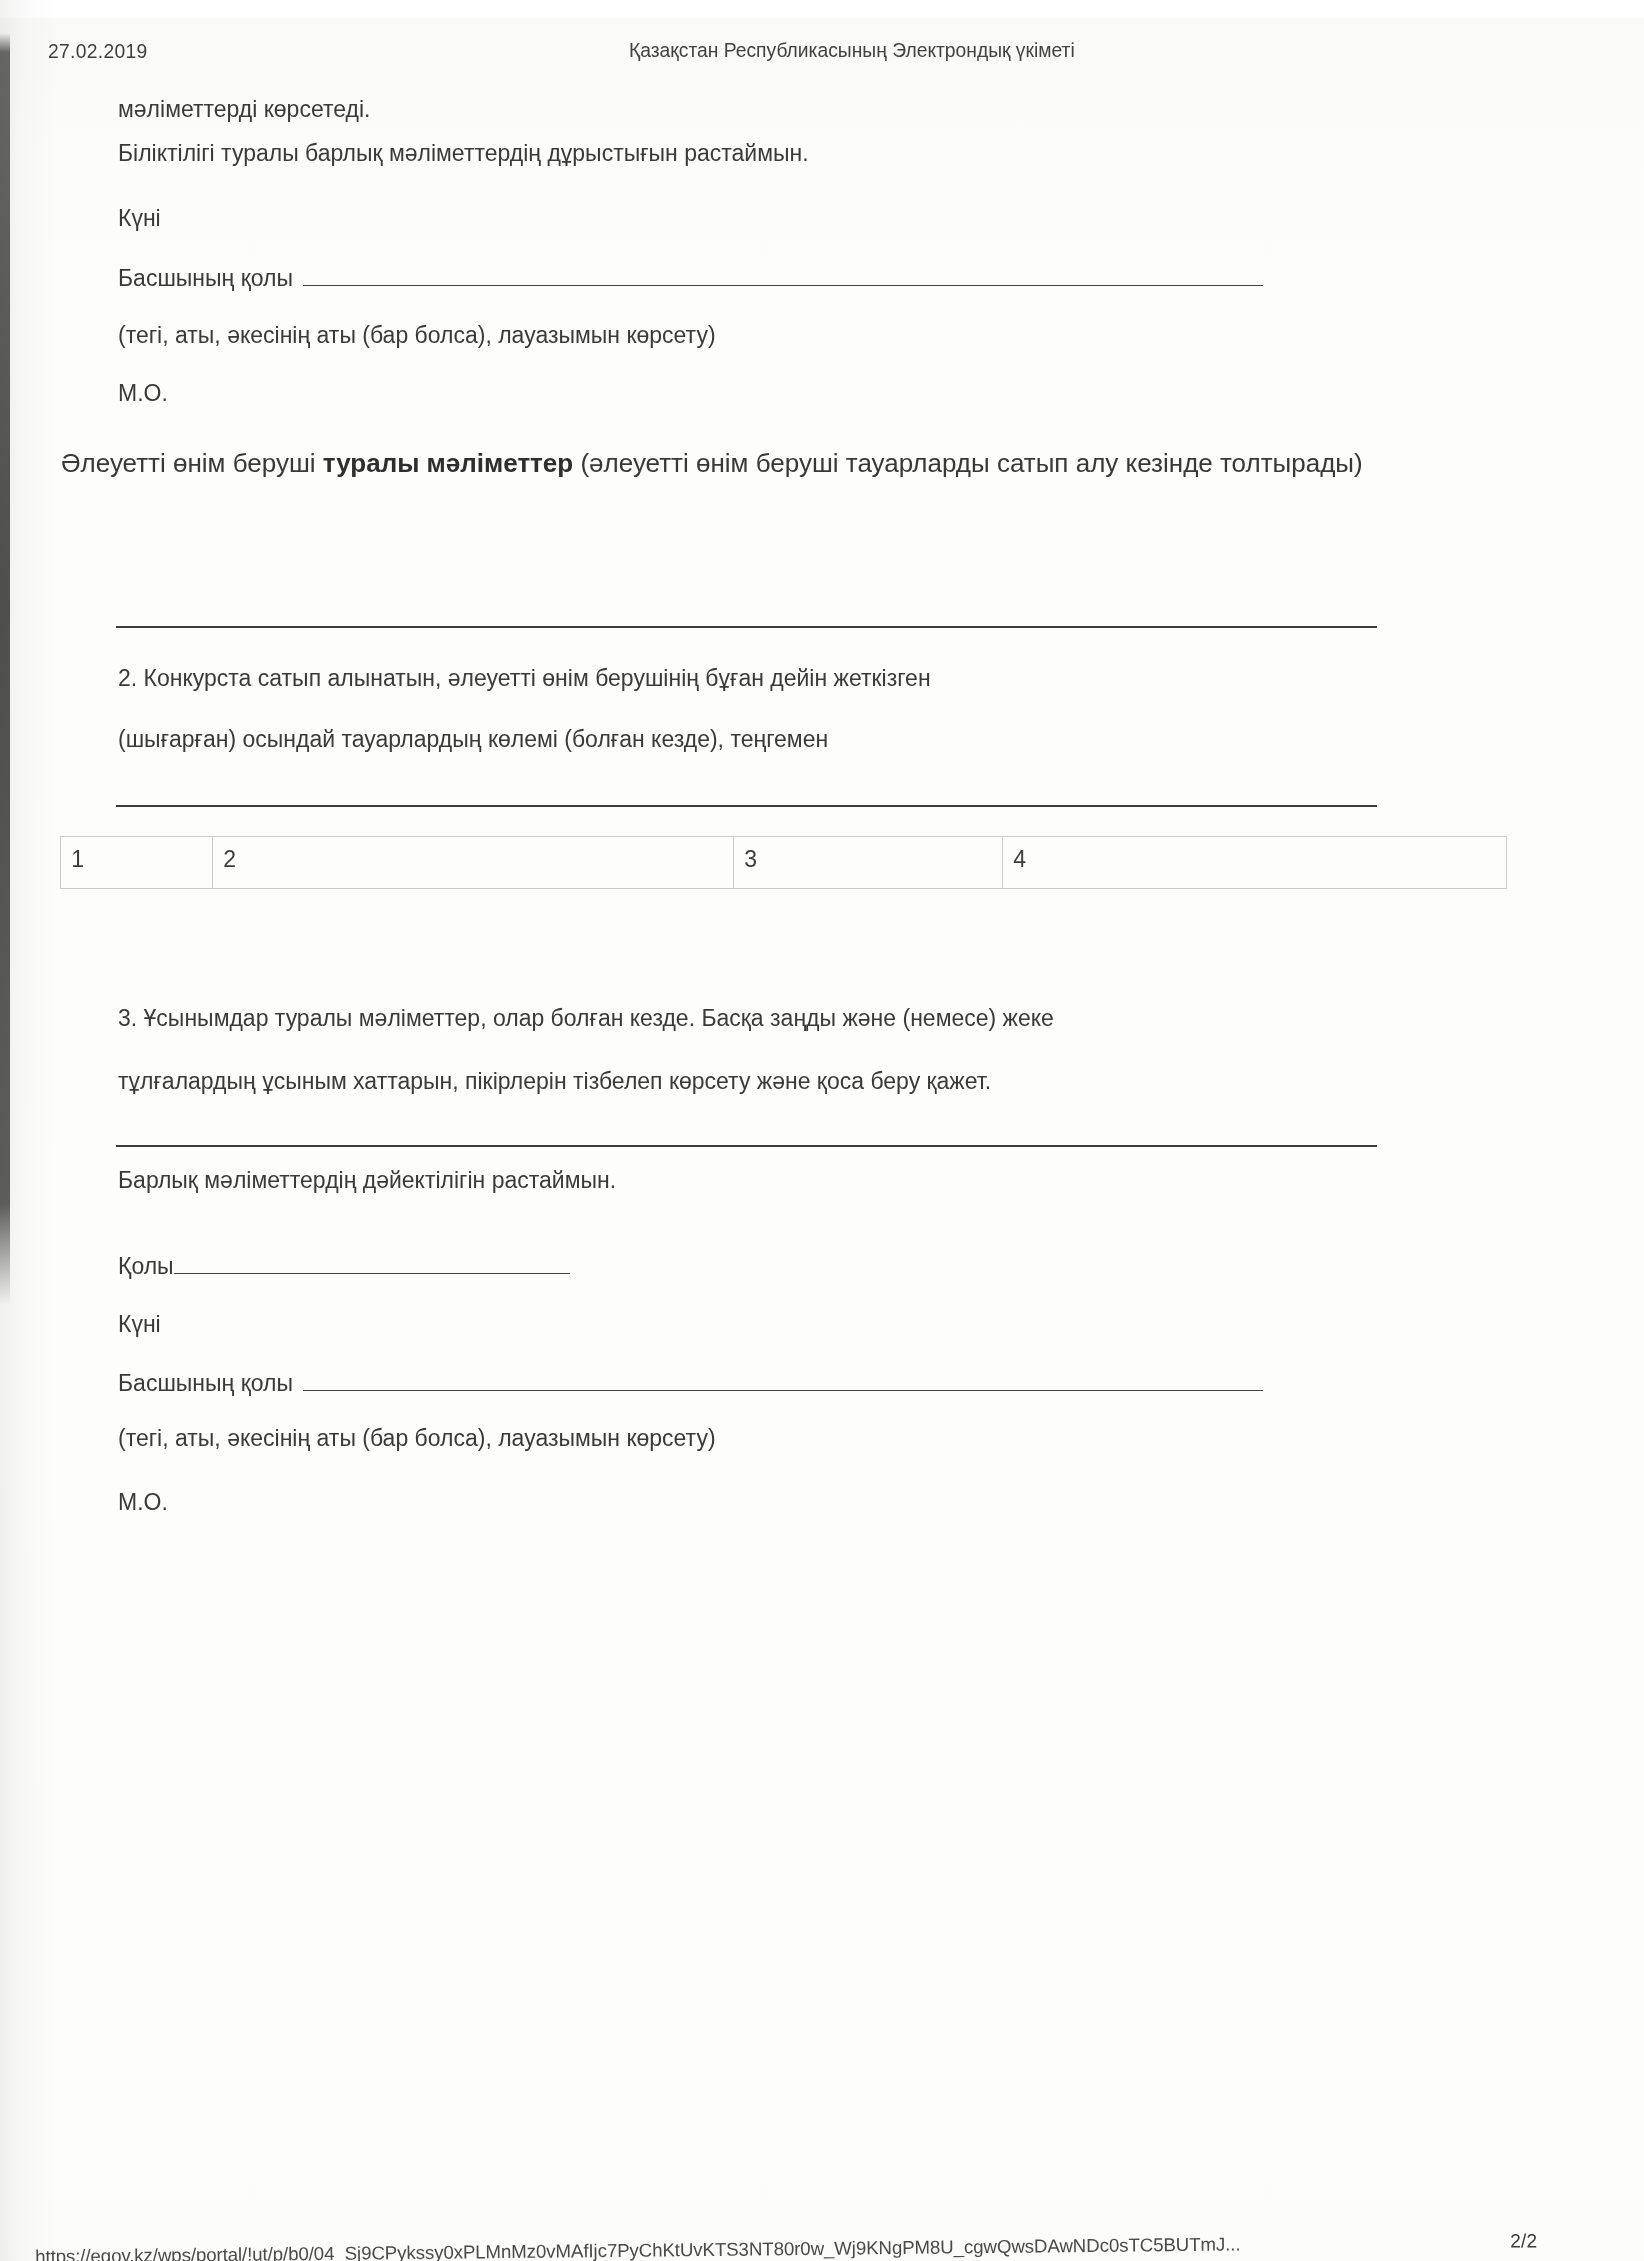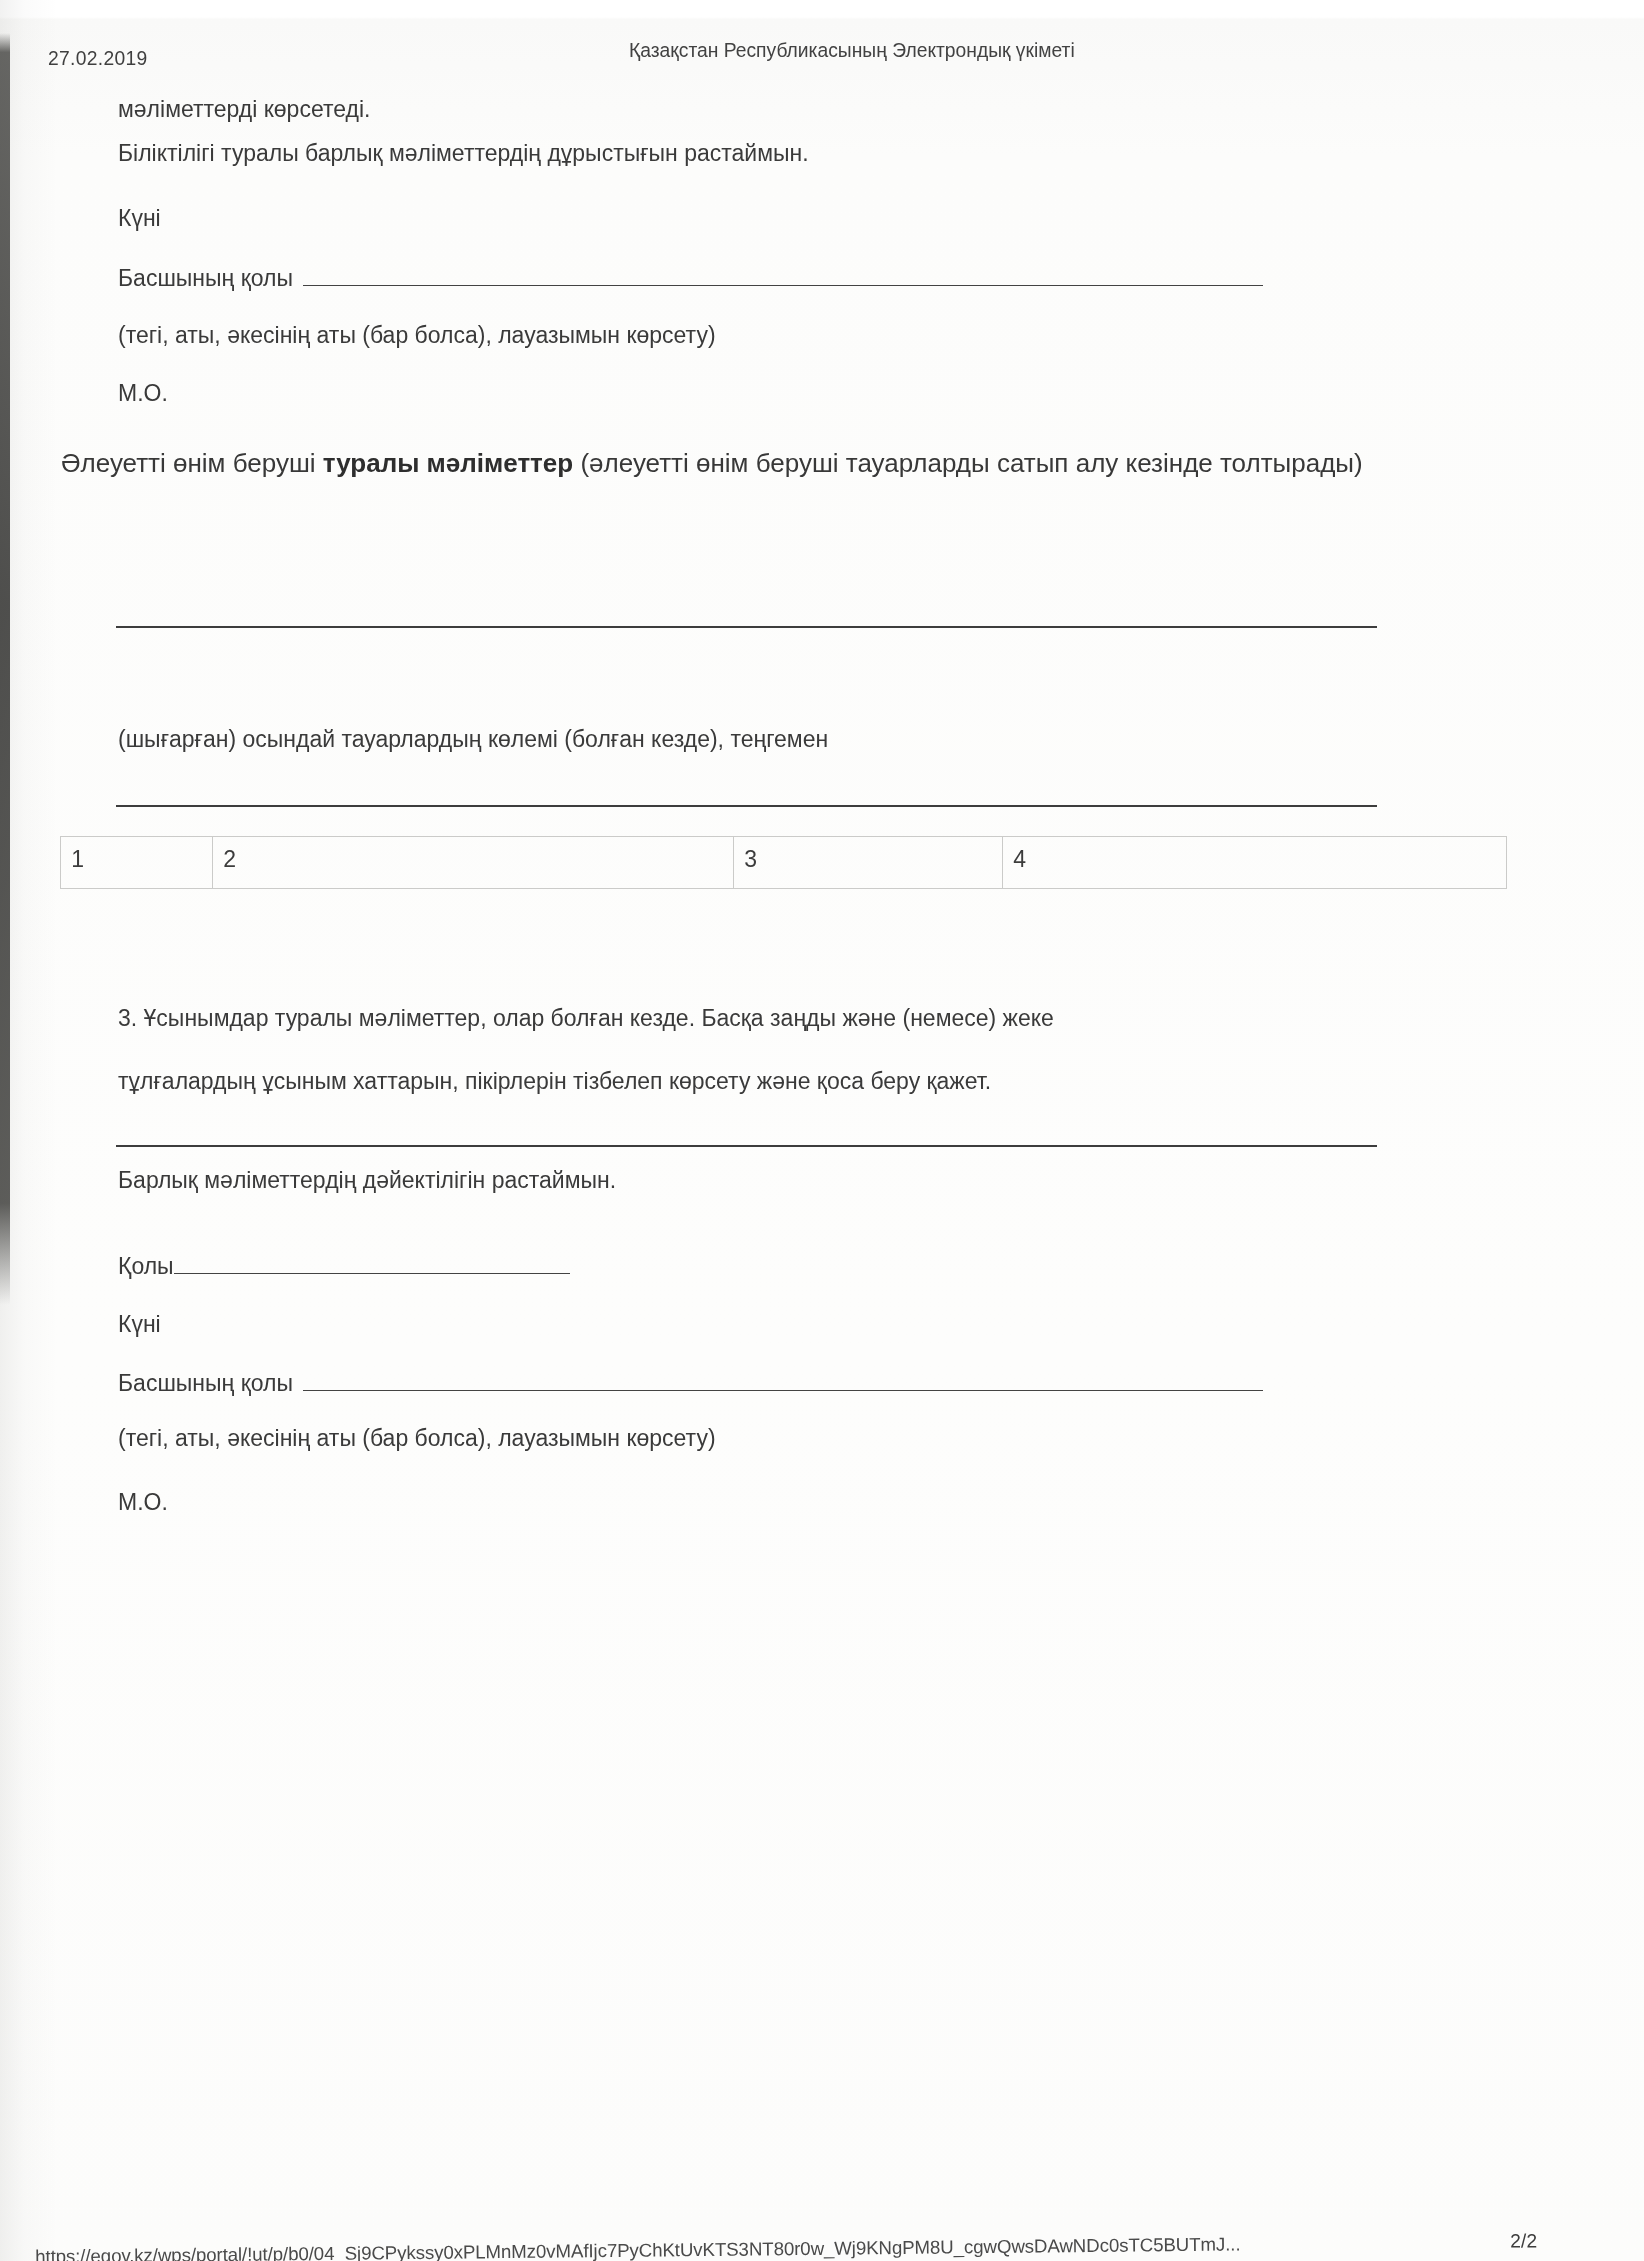--- a/index.html
+++ b/index.html
@@ -20,21 +20,21 @@
   }
   
   .scan-strip {
     position: absolute; left: 0; top: 33px; width: 10.3px; height: 1272px;
     background: linear-gradient(180deg,
       rgba(55,55,52,0) 0px, rgba(55,55,52,0.75) 19.3px,
       rgba(50,50,48,0.85) 45%, rgba(55,55,52,0.8) 92%, rgba(55,55,52,0) 100%);
     border-radius: 1.3px;
   }
   .hdr-date {
-    position: absolute; left: 48px; top: 48px;
+    position: absolute; left: 48px; top: 41px;
     font-size: 19.3px; color: #3f3f3f; letter-spacing: 0.3px;
   }
   .hdr-title {
     position: absolute; left: 629px; top: 40px;
     font-size: 19.3px; color: #424242;
   }
   .t {
     position: absolute; left: 118px;
     font-size: 23px; line-height: 1.2; color: #3a3a3a; white-space: nowrap;
   }
@@ -97,20 +97,21 @@
 
   <div class="t" style="top:322px">(тегі, аты, әкесінің аты (бар болса), лауазымын көрсету)</div>
 
   <div class="t" style="top:380px">М.О.</div>
 
   <div class="heading"><span>Әлеуетті өнім беруші </span><span class="hb">туралы мәліметтер</span><span> (әлеуетті өнім беруші тауарларды сатып алу кезінде толтырады)</span></div>
 
 
   <div class="sep" style="top:626px"></div>
 
+  <div class="t" style="top:665px">2. Конкурста сатып алынатын, әлеуетті өнім берушінің бұған дейін жеткізген</div>
   <div class="t" style="top:726px">(шығарған) осындай тауарлардың көлемі (болған кезде), теңгемен</div>
 
   <div class="sep" style="top:805px"></div>
 
   <table class="goods">
     <colgroup>
       <col style="width:152px">
         <col style="width:521px">
         <col style="width:269px">
         <col style="width:504px">

